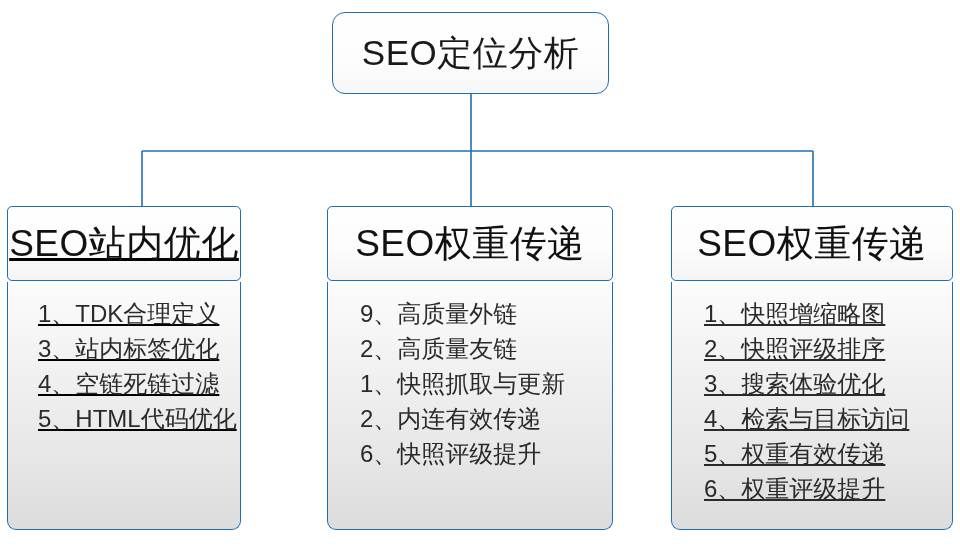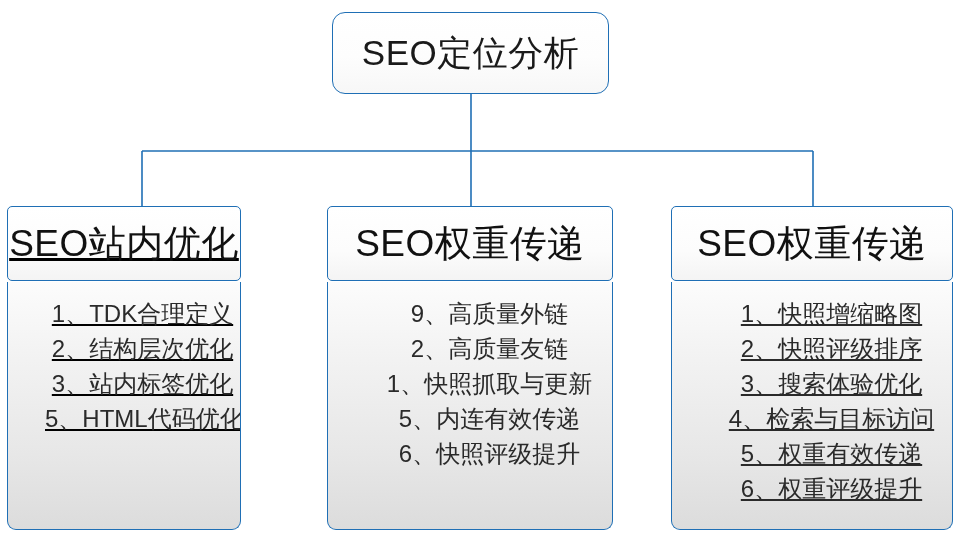--- a/index.html
+++ b/index.html
@@ -81,23 +81,22 @@
 
   .col-list {
     box-sizing: border-box;
     width: 100%;
     height: 248px;
     margin-top: 1px;
     border: 1.4px solid #1f6fb5;
     border-top: none;
     border-radius: 0 0 9px 9px;
     background: linear-gradient(180deg, #fcfcfc 0%, #f3f3f3 28%, #e7e7e7 70%, #dcdcdc 100%);
-    padding: 14px 0 0 15px;
+    padding: 14px 0 0 8px;
     overflow: hidden;
-    text-align: center;
   }
   .list-item {
     font-size: 24px;
     color: #2a2a2a;
     line-height: 35px;
     padding-left: 22px;
     white-space: nowrap;
   }
   .col-1 .list-item { padding-left: 24px; }
   .col-2 .list-item { padding-left: 24px; text-decoration: underline; }
@@ -123,35 +122,35 @@
   <div class="root-box">
     <span class="root-title">SEO定位分析</span>
   </div>
 
   <div class="column col-0">
     <div class="col-header">
       <span class="col-header-title">SEO站内优化</span>
     </div>
     <div class="col-list">
       <div class="list-item">1、TDK合理定义</div>
-      <div class="list-item">2、结构层次优化</div>
       <div class="list-item">3、站内标签优化</div>
+      <div class="list-item">4、空链死链过滤</div>
       <div class="list-item">5、HTML代码优化</div>
     </div>
   </div>
 
   <div class="column col-1">
     <div class="col-header">
       <span class="col-header-title">SEO权重传递</span>
     </div>
     <div class="col-list">
       <div class="list-item">9、高质量外链</div>
       <div class="list-item">2、高质量友链</div>
       <div class="list-item">1、快照抓取与更新</div>
-      <div class="list-item">5、内连有效传递</div>
+      <div class="list-item">2、内连有效传递</div>
       <div class="list-item">6、快照评级提升</div>
     </div>
   </div>
 
   <div class="column col-2">
     <div class="col-header">
       <span class="col-header-title">SEO权重传递</span>
     </div>
     <div class="col-list">
       <div class="list-item">1、快照增缩略图</div>

